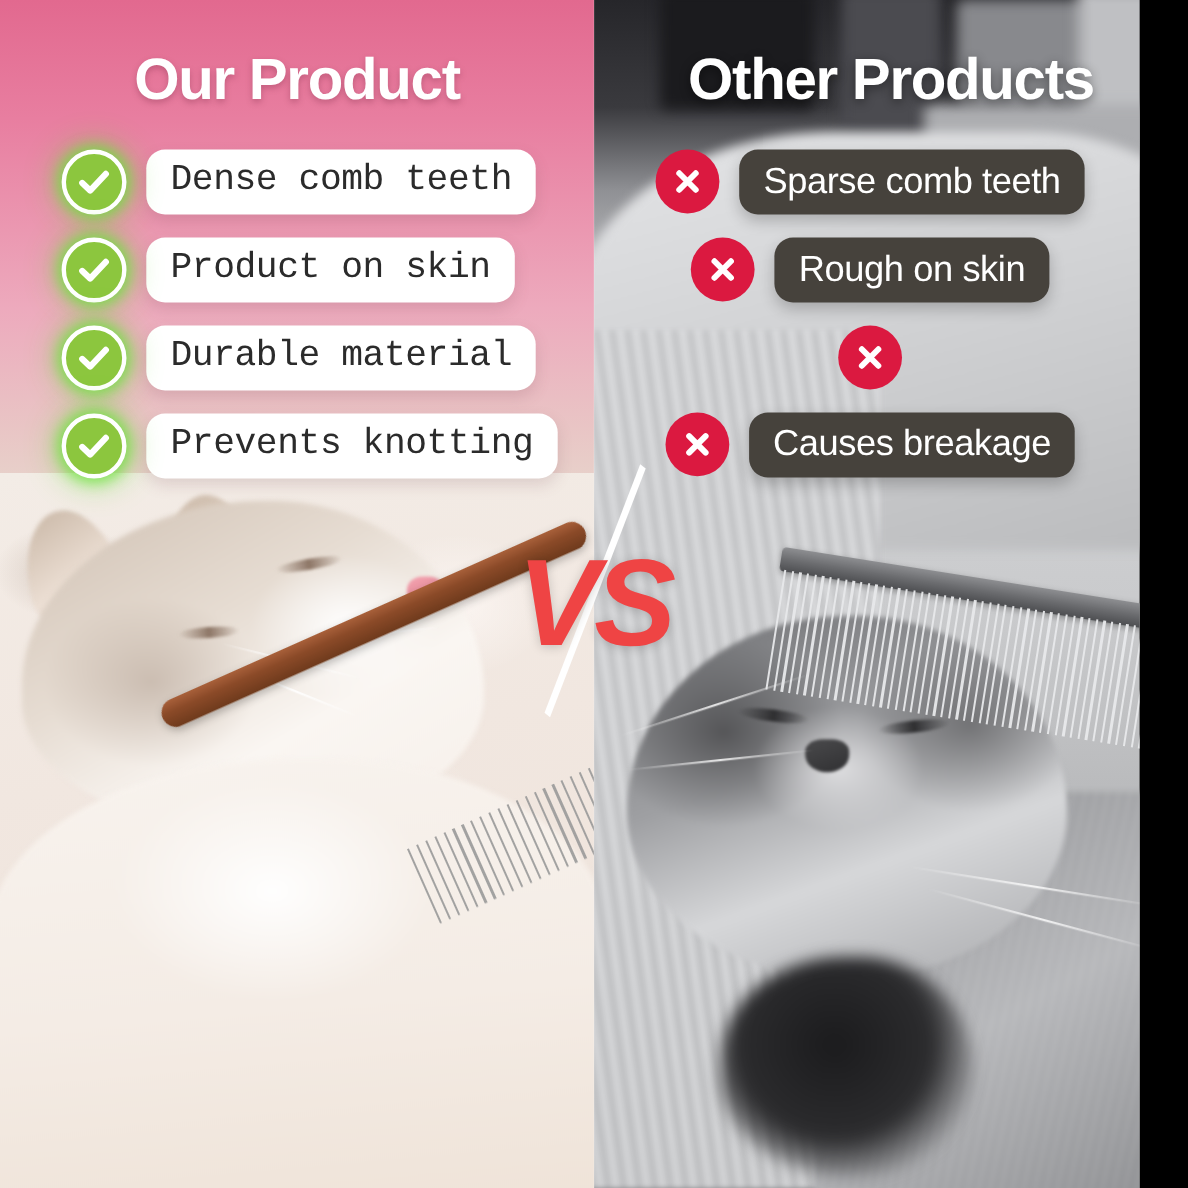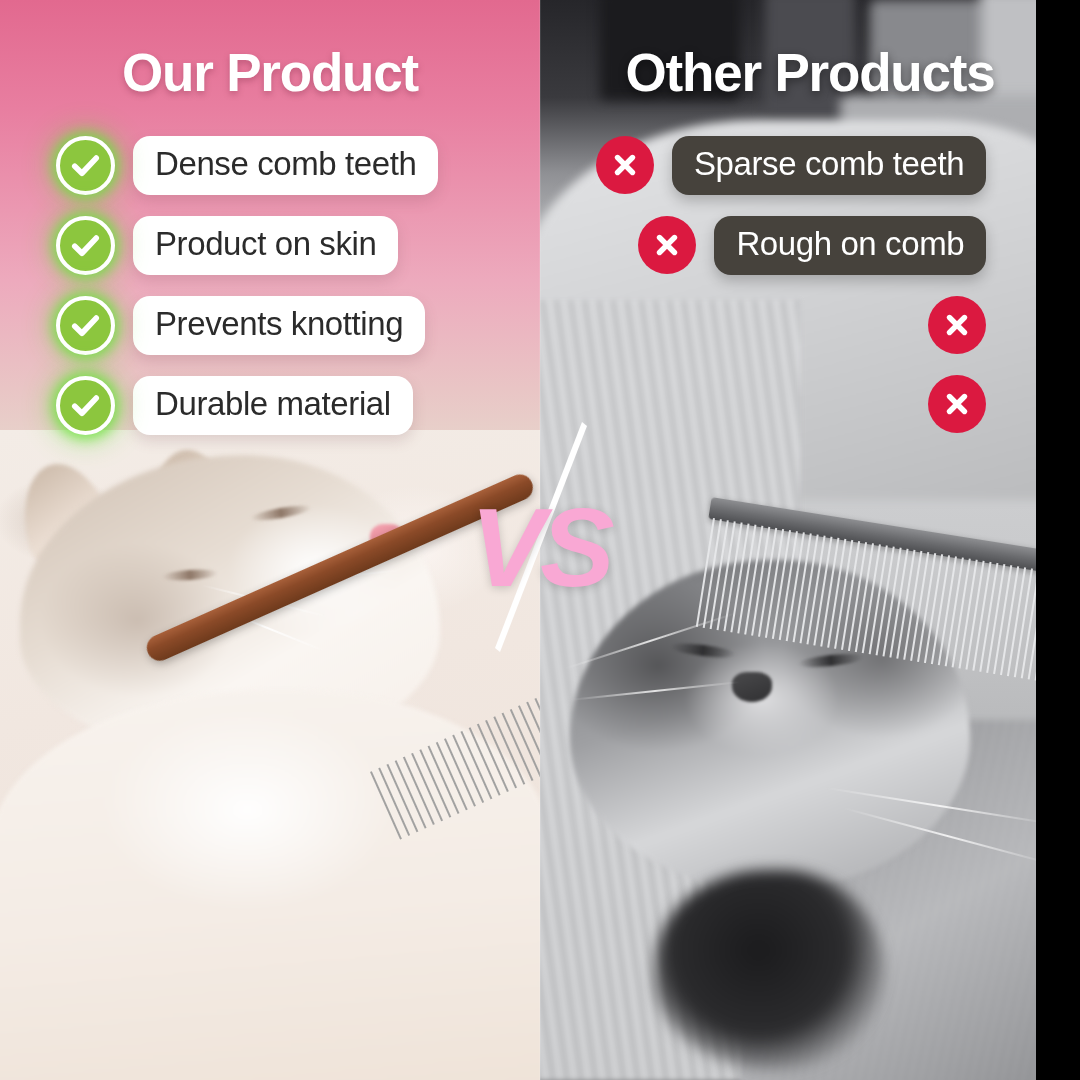--- a/index.html
+++ b/index.html
@@ -206,22 +206,22 @@
     line-height:1;
   }
   .heading.left  { left:0;    padding-top:46px; text-shadow:0 3px 6px rgba(120,40,65,.35); }
   .heading.right { left:540px; padding-top:46px; text-shadow:0 3px 10px rgba(0,0,0,.45); }
 
   
   .rows {
     position:absolute; top:136px;
     display:flex; flex-direction:column; gap:21px;
   }
-  .rows.left  { left:56px;  align-items:flex-start; }
-  .rows.right { left:596px; align-items:flex-end; }
+  .rows.left  { left:56px;  align-items:flex-start;font-family:Liberation Mono, monospace; }
+  .rows.right { left:596px; align-items:center; }
 
   .row { display:flex; align-items:center; gap:18px; }
 
   
   .ico {
     flex:0 0 auto;
     width:59px; height:59px;
     border-radius:50%;
     display:flex; align-items:center; justify-content:center;
     position:relative;
@@ -269,21 +269,21 @@
   .vs-slash {
     position:absolute; left:0; top:0; width:200px; height:300px;
   }
   .vs-text {
     position:absolute; left:0; top:92px; width:200px;
     text-align:center;
     font-size:112px;
     font-weight:700;
     font-style:italic;
     letter-spacing:-5px;
-    color:#f9a8d4;
+    color:#ef4444;
     line-height:1;
     text-shadow:0 2px 10px rgba(0,0,0,.18);
   }
 
   
   .seam {
     position:absolute; left:539px; top:0; width:2px; height:1080px;
     background:rgba(255,255,255,.10);
   }
 </style>
@@ -330,30 +330,30 @@
         </div>
         <div class="pill light">Product on skin</div>
       </div>
 
       <div class="row">
         <div class="ico check">
           <svg viewBox="0 0 24 24" aria-hidden="true">
               <path d="M4.2 12.6 L9.4 17.6 L19.8 6.6" fill="none" stroke="#ffffff" stroke-width="4.1" stroke-linecap="round" stroke-linejoin="round"></path>
             </svg>
         </div>
-        <div class="pill light">Prevents knotting</div>
+        <div class="pill light">Durable material</div>
       </div>
 
       <div class="row">
         <div class="ico check">
           <svg viewBox="0 0 24 24" aria-hidden="true">
               <path d="M4.2 12.6 L9.4 17.6 L19.8 6.6" fill="none" stroke="#ffffff" stroke-width="4.1" stroke-linecap="round" stroke-linejoin="round"></path>
             </svg>
         </div>
-        <div class="pill light">Durable material</div>
+        <div class="pill light">Prevents knotting</div>
       </div>
 
     </div>
   </div>
 
   <div class="half right">
     <div class="right-bg"></div>
     <div class="rb-shape s1"></div>
     <div class="rb-shape s2"></div>
     <div class="rb-shape s3"></div>
@@ -387,37 +387,38 @@
         </div>
         <div class="pill dark">Sparse comb teeth</div>
       </div>
 
       <div class="row">
         <div class="ico cross">
           <svg viewBox="0 0 24 24" aria-hidden="true">
             <path d="M6 6 L18 18 M18 6 L6 18" fill="none" stroke="#ffffff" stroke-width="4.3" stroke-linecap="round"></path>
           </svg>
         </div>
-        <div class="pill dark">Rough on comb</div>
+        <div class="pill dark">Rough on skin</div>
       </div>
 
       <div class="row">
         <div class="ico cross">
           <svg viewBox="0 0 24 24" aria-hidden="true">
             <path d="M6 6 L18 18 M18 6 L6 18" fill="none" stroke="#ffffff" stroke-width="4.3" stroke-linecap="round"></path>
           </svg>
         </div>
       </div>
 
       <div class="row">
         <div class="ico cross">
           <svg viewBox="0 0 24 24" aria-hidden="true">
             <path d="M6 6 L18 18 M18 6 L6 18" fill="none" stroke="#ffffff" stroke-width="4.3" stroke-linecap="round"></path>
           </svg>
         </div>
+        <div class="pill dark">Causes breakage</div>
       </div>
 
     </div>
   </div>
 
   <div class="seam"></div>
 
   <div class="vs-wrap">
     <svg class="vs-slash" viewBox="0 0 200 300">
       <defs>

